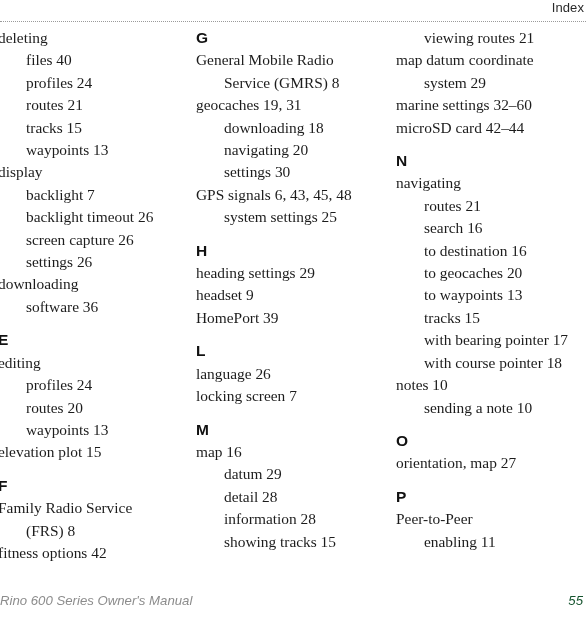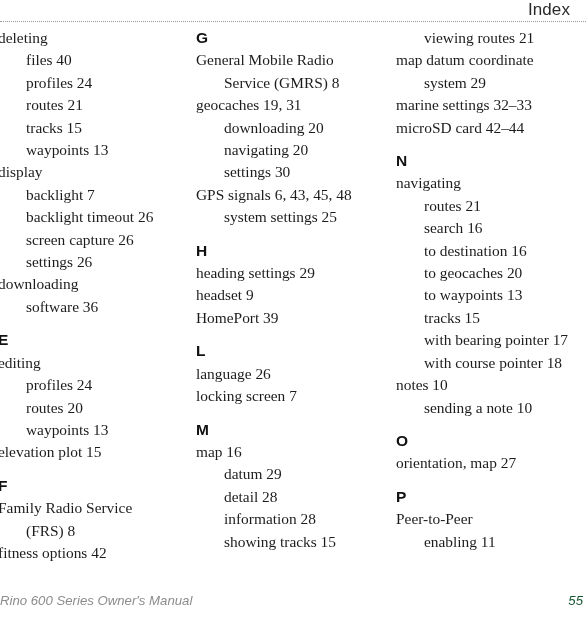--- a/index.html
+++ b/index.html
@@ -20,24 +20,24 @@
   .page-header {
     position: absolute;
     top: 0;
     left: 0;
     width: 586px;
     height: 22px;
     box-sizing: border-box;
   }
   .header-title {
     position: absolute;
-    right: 16px;
+    right: 2px;
     top: 0px;
     font-family: "Liberation Sans", "DejaVu Sans", sans-serif;
-    font-size: 17px;
+    font-size: 13px;
     color: #2a2a2a;
     letter-spacing: 0.1px;
   }
   .header-rule {
     position: absolute;
     left: 0;
     top: 21px;
     width: 586px;
     height: 1px;
     border-top: 1px dotted #9a9a9a;
@@ -138,21 +138,21 @@
       <div class="letter">F</div>
       <div class="entry lvl-0">Family Radio Service</div>
       <div class="entry lvl-1">(FRS)  8</div>
       <div class="entry lvl-0">fitness options  42</div>
     </div>
   <div class="col col-2">
       <div class="letter first">G</div>
       <div class="entry lvl-0">General Mobile Radio</div>
       <div class="entry lvl-1">Service (GMRS)  8</div>
       <div class="entry lvl-0">geocaches  19, 31</div>
-      <div class="entry lvl-1">downloading  20</div>
+      <div class="entry lvl-1">downloading  18</div>
       <div class="entry lvl-1">navigating  20</div>
       <div class="entry lvl-1">settings  30</div>
       <div class="entry lvl-0">GPS signals  6, 43, 45, 48</div>
       <div class="entry lvl-1">system settings  25</div>
       <div class="letter">H</div>
       <div class="entry lvl-0">heading settings  29</div>
       <div class="entry lvl-0">headset  9</div>
       <div class="entry lvl-0">HomePort  39</div>
       <div class="letter">L</div>
       <div class="entry lvl-0">language  26</div>
@@ -161,21 +161,21 @@
       <div class="entry lvl-0">map  16</div>
       <div class="entry lvl-1">datum  29</div>
       <div class="entry lvl-1">detail  28</div>
       <div class="entry lvl-1">information  28</div>
       <div class="entry lvl-1">showing tracks  15</div>
     </div>
   <div class="col col-3">
       <div class="entry lvl-1">viewing routes  21</div>
       <div class="entry lvl-0">map datum coordinate</div>
       <div class="entry lvl-1">system  29</div>
-      <div class="entry lvl-0">marine settings  32–33</div>
+      <div class="entry lvl-0">marine settings  32–60</div>
       <div class="entry lvl-0">microSD card  42–44</div>
       <div class="letter">N</div>
       <div class="entry lvl-0">navigating</div>
       <div class="entry lvl-1">routes  21</div>
       <div class="entry lvl-1">search  16</div>
       <div class="entry lvl-1">to destination  16</div>
       <div class="entry lvl-1">to geocaches  20</div>
       <div class="entry lvl-1">to waypoints  13</div>
       <div class="entry lvl-1">tracks  15</div>
       <div class="entry lvl-1">with bearing pointer  17</div>

